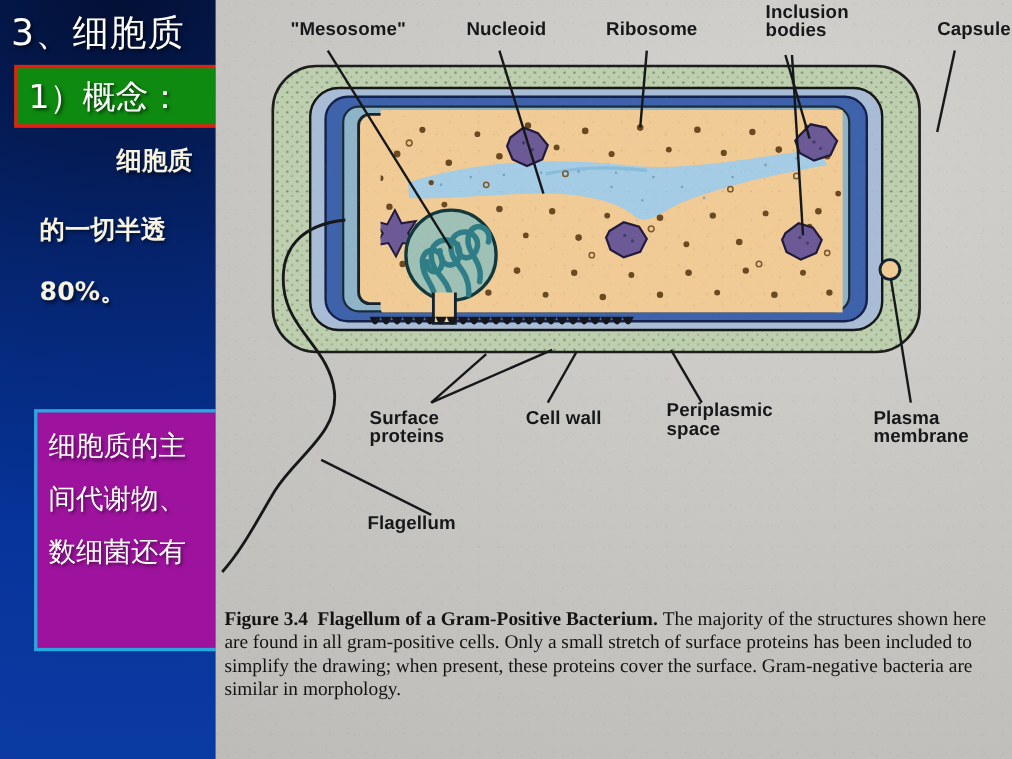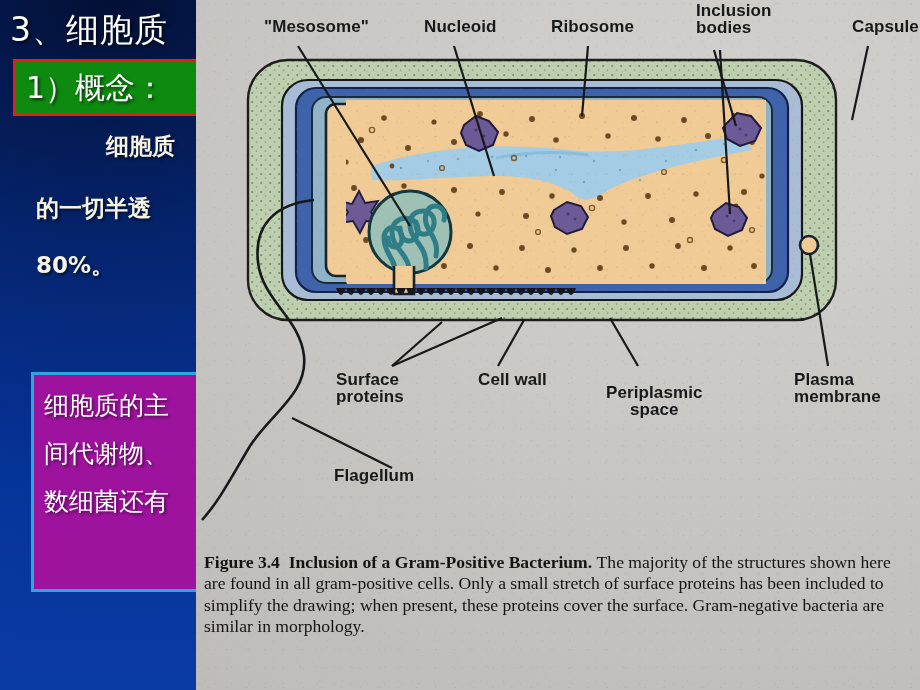--- a/index.html
+++ b/index.html
@@ -342,22 +342,22 @@
     <div class="fig-label" style="left:68px;top:18px;">"Mesosome"</div>
     <div class="fig-label" style="left:228px;top:18px;">Nucleoid</div>
     <div class="fig-label" style="left:355px;top:18px;text-align:center;">Ribosome</div>
     <div class="fig-label" style="left:500px;top:2px;">Inclusion
 bodies</div>
     <div class="fig-label" style="left:638px;top:18px;margin-left:18px;">Capsule</div>
 
     <div class="fig-label" style="left:140px;top:371px;">Surface
 proteins</div>
     <div class="fig-label" style="left:282px;top:371px;">Cell wall</div>
-    <div class="fig-label" style="left:410px;top:384px;text-align:center;">Periplasmic
+    <div class="fig-label" style="left:410px;top:364px;">Periplasmic
 space</div>
     <div class="fig-label" style="left:598px;top:371px;">Plasma
 membrane</div>
     <div class="fig-label" style="left:138px;top:467px;">Flagellum</div>
 
-    <div id="caption"><b>Figure 3.4</b>&nbsp;&nbsp;<b>Inclusion of a Gram-Positive Bacterium.</b>&nbsp;<span id="cap-body">The majority of the structures shown here are found in all gram-positive cells. Only a small stretch of surface proteins has been included to simplify the drawing; when present, these proteins cover the surface. Gram-negative bacteria are similar in morphology.</span></div>
+    <div id="caption"><b>Figure 3.4</b>&nbsp;&nbsp;<b>Flagellum of a Gram-Positive Bacterium.</b>&nbsp;<span id="cap-body">The majority of the structures shown here are found in all gram-positive cells. Only a small stretch of surface proteins has been included to simplify the drawing; when present, these proteins cover the surface. Gram-negative bacteria are similar in morphology.</span></div>
 
   </div>
 </div>
 
 </body></html>

